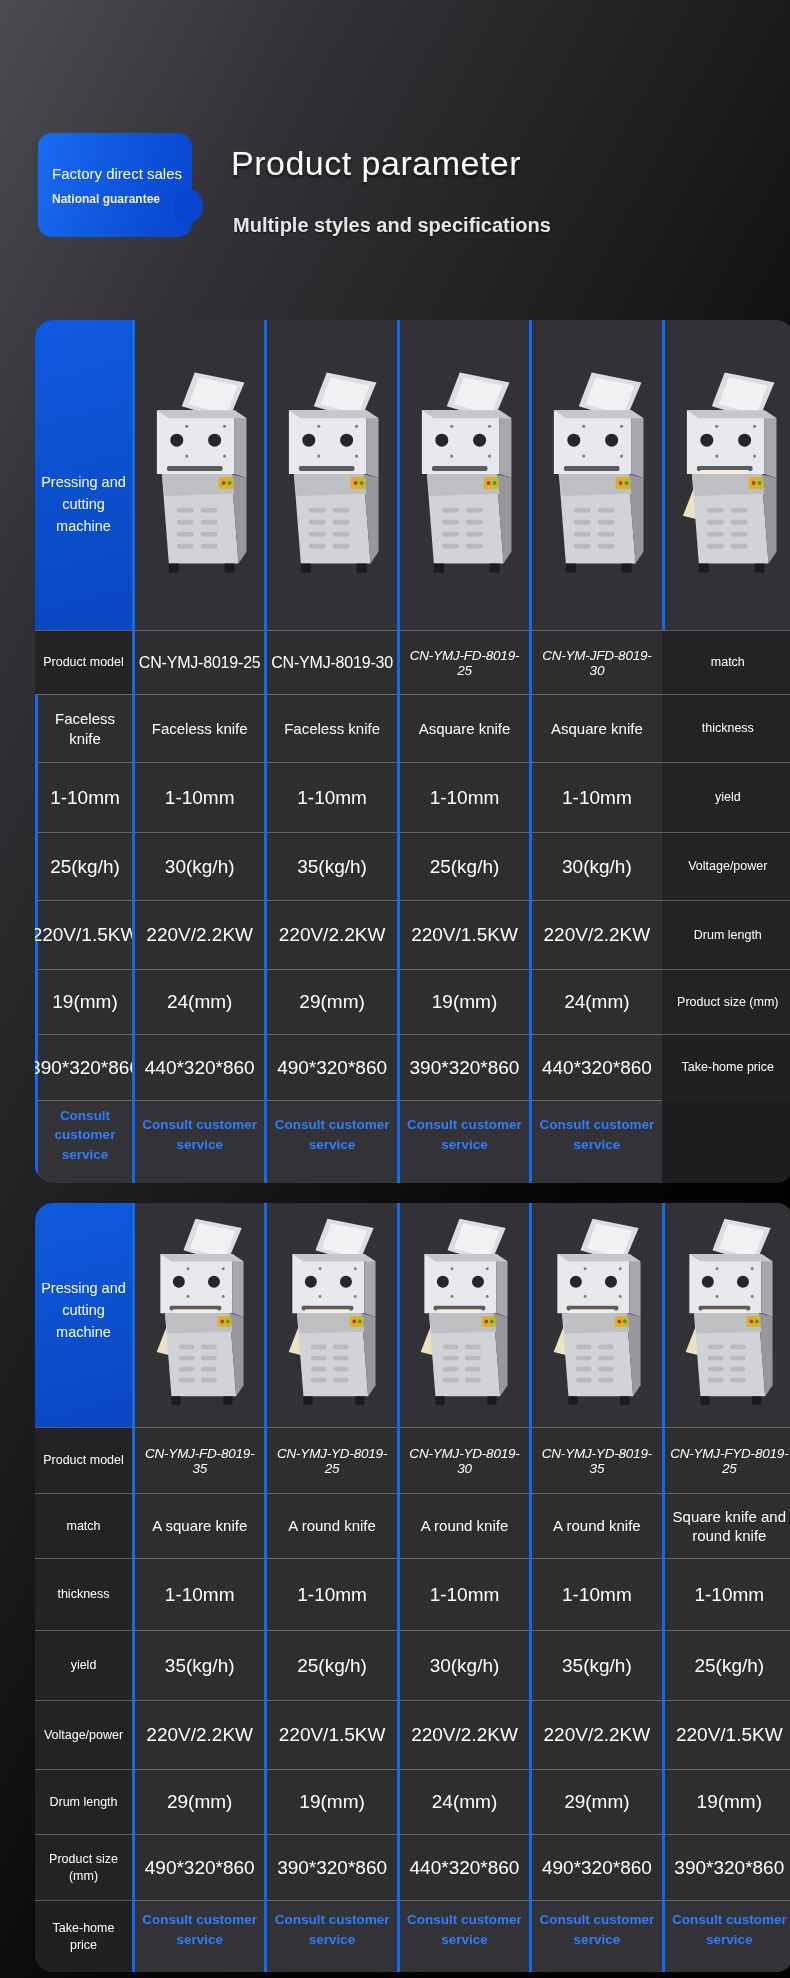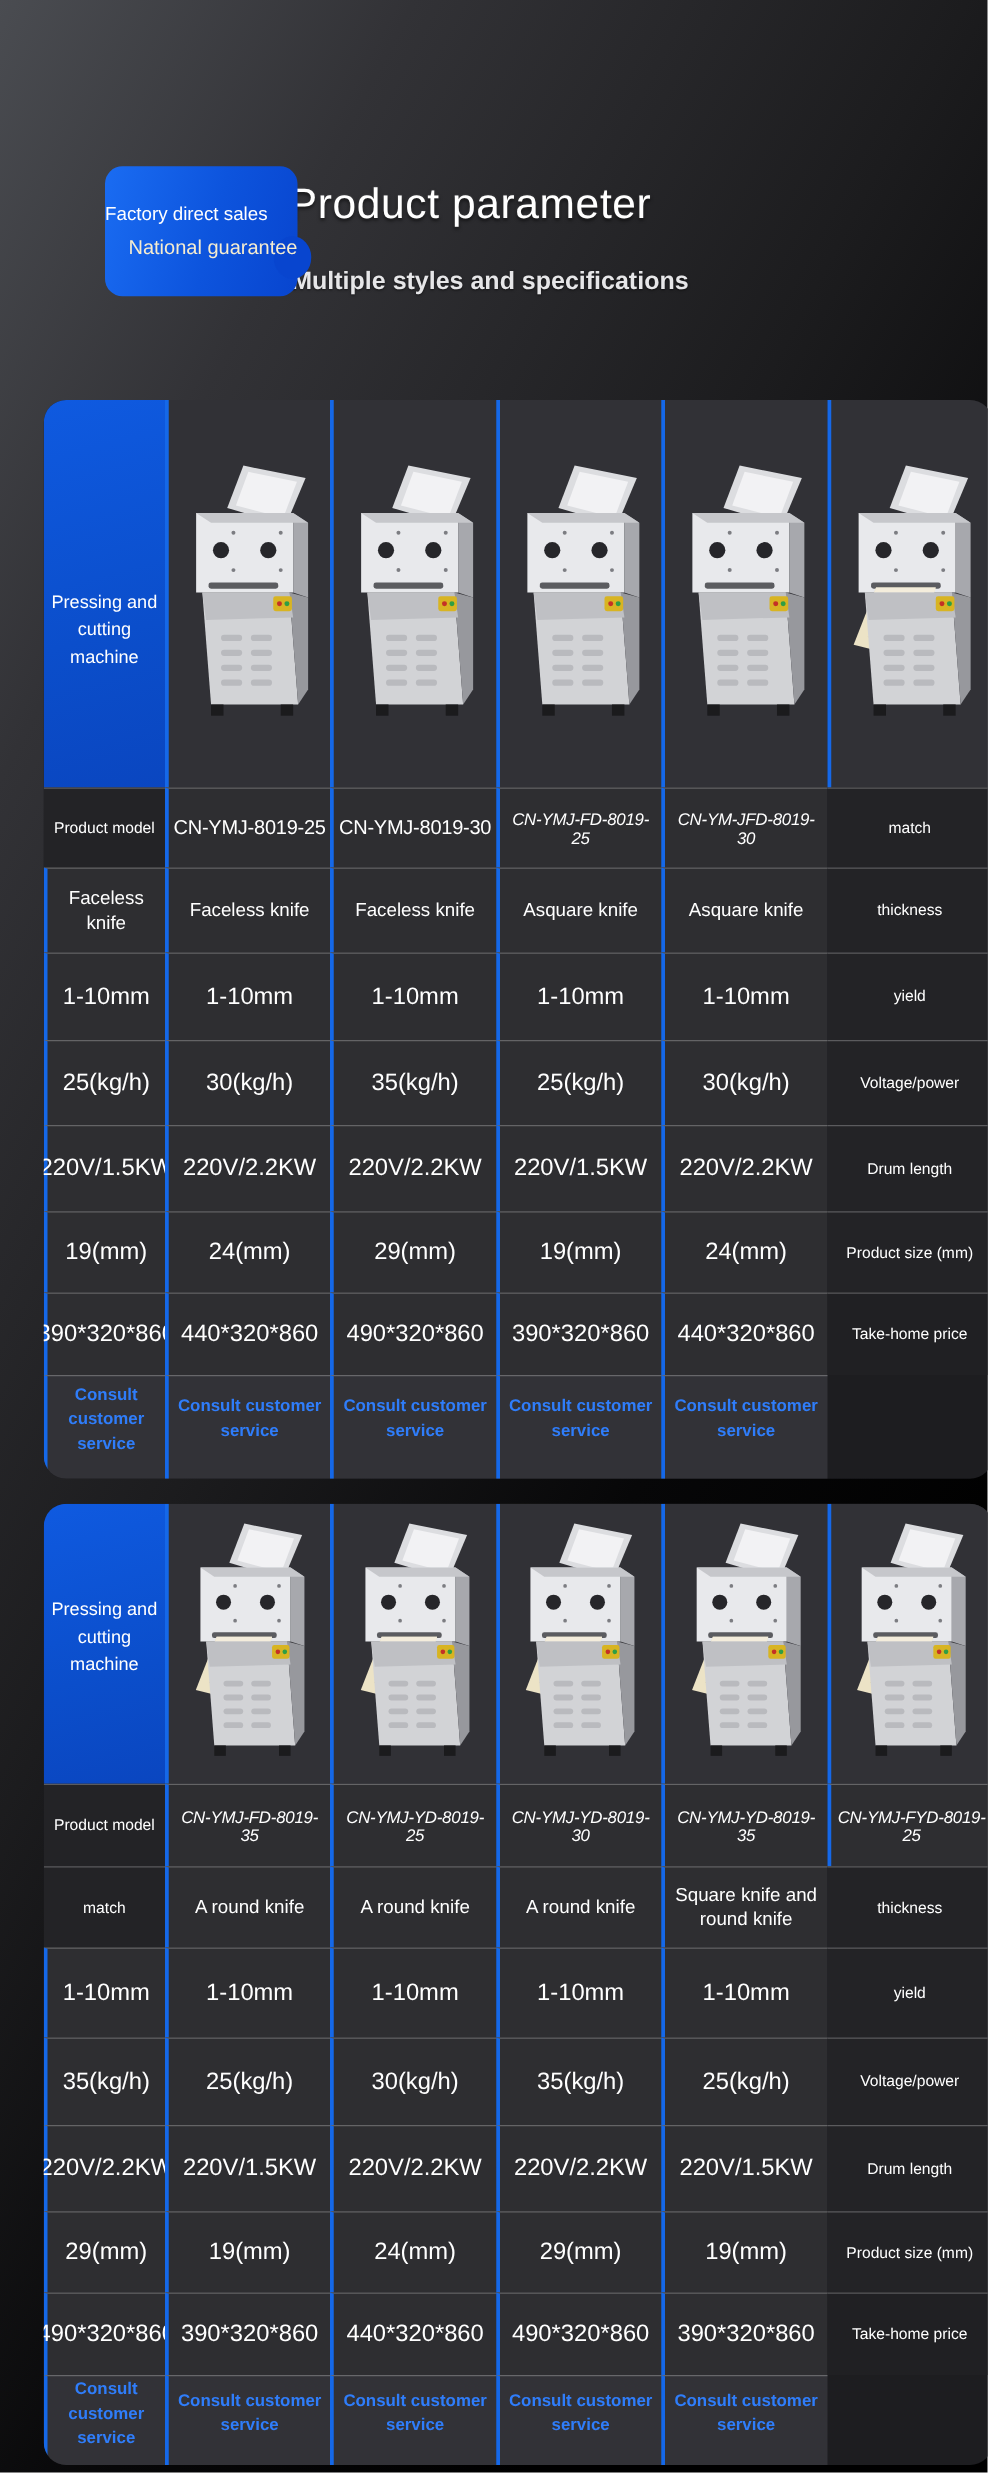--- a/index.html
+++ b/index.html
@@ -7,28 +7,28 @@
     width:790px;height:1978px;position:relative;overflow:hidden;
     background:linear-gradient(118deg,#4a4c51 0%,#323236 18%,#1c1c1e 42%,#070708 62%,#000 80%);
     font-family:"Liberation Sans","DejaVu Sans",sans-serif;
     -webkit-font-smoothing:antialiased;
   }
   
   .badge{
     position:absolute;left:38px;top:133px;width:154px;height:104px;
     background:linear-gradient(105deg,#1a6cf2 0%,#0d54dd 55%,#0845cf 100%);
     border-radius:14px;display:flex;flex-direction:column;justify-content:center;
-    box-sizing:border-box;gap:10px;z-index:2;margin-left:46px;
+    padding-left:14px;box-sizing:border-box;gap:10px;z-index:2;
   }
   .badge::after{
     content:"";position:absolute;right:-11px;top:56px;width:30px;height:34px;
     background:#0845cf;border-radius:50%;z-index:-1;
   }
   .badge .b1{color:#ffffff;font-size:15px;}
-  .badge .b2{color:#f5ecd0;font-size:16px;font-weight:400;text-align:right;}
+  .badge .b2{color:#f5ecd0;font-size:12px;font-weight:700;}
   .page-title{
     position:absolute;left:231px;top:144px;color:#ffffff;font-size:34px;font-weight:400;
     letter-spacing:.5px;text-shadow:0 2px 3px rgba(0,0,0,.75),0 0 2px rgba(255,255,255,.18);
   }
   .page-subtitle{
     position:absolute;left:233px;top:214px;color:#e6e6e8;font-size:20px;font-weight:700;
     text-shadow:0 1px 2px rgba(0,0,0,.6);
   }
   
   .spec-table{
@@ -522,20 +522,21 @@
     <rect x="90" y="194" width="10" height="9" fill="#1b1b1d"></rect>
   </svg>
     </div>
     <div class="cell label-cell hline k-model">Product model</div>
     <div class="cell value-cell hline vline k-model small">CN-YMJ-FD-8019-35</div>
     <div class="cell value-cell hline vline k-model small">CN-YMJ-YD-8019-25</div>
     <div class="cell value-cell hline vline k-model small">CN-YMJ-YD-8019-30</div>
     <div class="cell value-cell hline vline k-model small">CN-YMJ-YD-8019-35</div>
     <div class="cell value-cell hline vline k-model small">CN-YMJ-FYD-8019-25</div>
     <div class="cell label-cell hline k-match">match</div>
+    <div class="cell value-cell hline vline k-match">A square knife</div>
     <div class="cell value-cell hline vline k-match">A round knife</div>
     <div class="cell value-cell hline vline k-match">A round knife</div>
     <div class="cell value-cell hline vline k-match">A round knife</div>
     <div class="cell value-cell hline vline k-match">Square knife and round knife</div>
     <div class="cell label-cell hline k-thickness">thickness</div>
     <div class="cell value-cell hline vline k-thickness">1-10mm</div>
     <div class="cell value-cell hline vline k-thickness">1-10mm</div>
     <div class="cell value-cell hline vline k-thickness">1-10mm</div>
     <div class="cell value-cell hline vline k-thickness">1-10mm</div>
     <div class="cell value-cell hline vline k-thickness">1-10mm</div>

